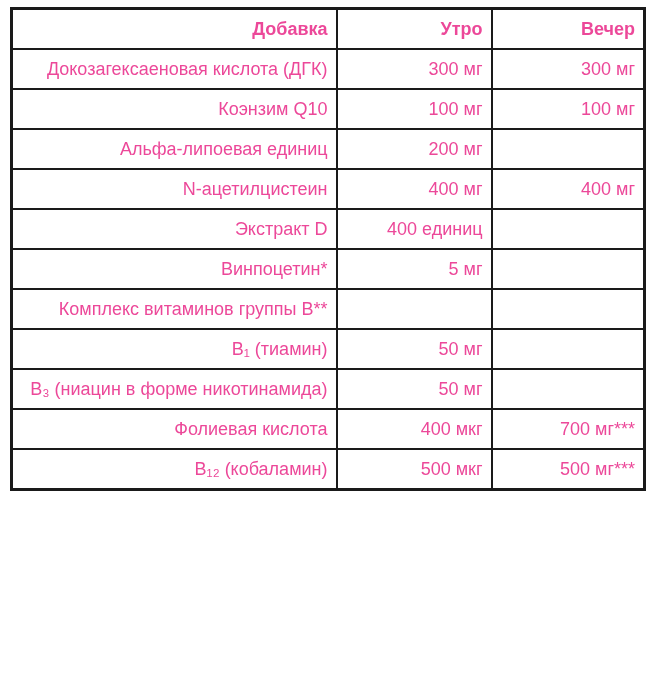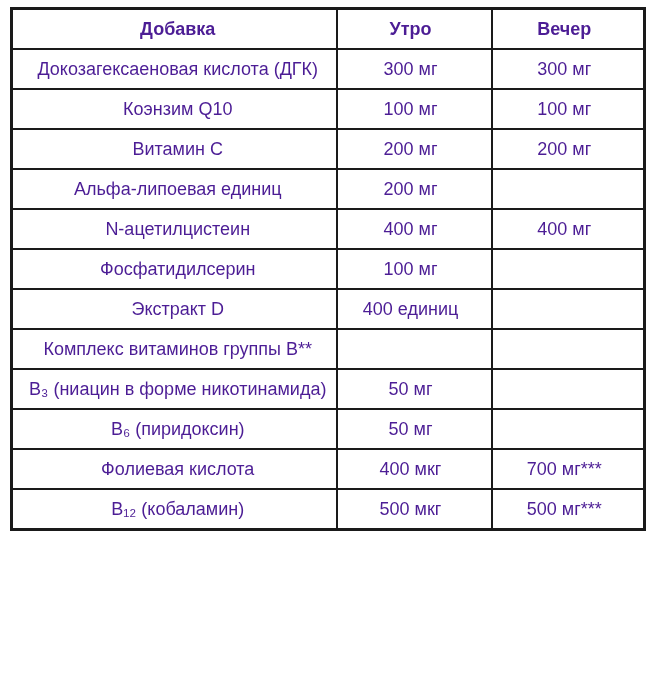--- a/index.html
+++ b/index.html
@@ -30,24 +30,24 @@
     border: 3px solid #1a1a1a;
   }
   col.col-name    { width: 325px; }
   col.col-morning { width: 155px; }
   col.col-evening { width: 153px; }
   th, td {
     border: 2px solid #1a1a1a;
     font-size: 18px;
     line-height: 1.15;
     vertical-align: middle;
-    text-align: center;
+    text-align: right;
     white-space: nowrap;
     overflow: hidden;
-    color: #4c1d95;
+    color: #ec4899;
   }
   th {
     font-weight: bold;
     height: 34px;
     padding: 2px 8px 2px 15px;
   }
   td {
     font-weight: normal;
     height: 34px;
     padding: 2px 8px 2px 15px;
@@ -78,56 +78,51 @@
           <td>Докозагексаеновая кислота (ДГК)</td>
           <td class="dose-col">300 мг</td>
           <td class="dose-col">300 мг</td>
         </tr>
         <tr>
           <td>Коэнзим Q10</td>
           <td class="dose-col">100 мг</td>
           <td class="dose-col">100 мг</td>
         </tr>
         <tr>
-          <td>Витамин C</td>
-          <td class="dose-col">200 мг</td>
-          <td class="dose-col">200 мг</td>
-        </tr>
-        <tr>
           <td>Альфа-липоевая единиц</td>
           <td class="dose-col">200 мг</td>
           <td class="dose-col"></td>
         </tr>
         <tr>
           <td>N-ацетилцистеин</td>
           <td class="dose-col">400 мг</td>
           <td class="dose-col">400 мг</td>
         </tr>
         <tr>
-          <td>Фосфатидилсерин</td>
-          <td class="dose-col">100 мг</td>
+          <td>Экстракт D</td>
+          <td class="dose-col">400 единиц</td>
           <td class="dose-col"></td>
         </tr>
         <tr>
-          <td>Экстракт D</td>
-          <td class="dose-col">400 единиц</td>
+          <td>Винпоцетин*</td>
+          <td class="dose-col">5 мг</td>
           <td class="dose-col"></td>
         </tr>
         <tr>
           <td>Комплекс витаминов группы B**</td>
           <td class="dose-col"></td>
           <td class="dose-col"></td>
         </tr>
         <tr>
-          <td>B₃ (ниацин в форме никотинамида)</td>
+          <td>B₁ (тиамин)</td>
           <td class="dose-col">50 мг</td>
           <td class="dose-col"></td>
         </tr>
         <tr>
-          <td>B₆ (пиридоксин)</td>
+          <td>B₃ (ниацин в форме никотинамида)</td>
           <td class="dose-col">50 мг</td>
           <td class="dose-col"></td>
         </tr>
         <tr>
           <td>Фолиевая кислота</td>
           <td class="dose-col">400 мкг</td>
           <td class="dose-col">700 мг***</td>
         </tr>
         <tr>
           <td>B₁₂ (кобаламин)</td>

